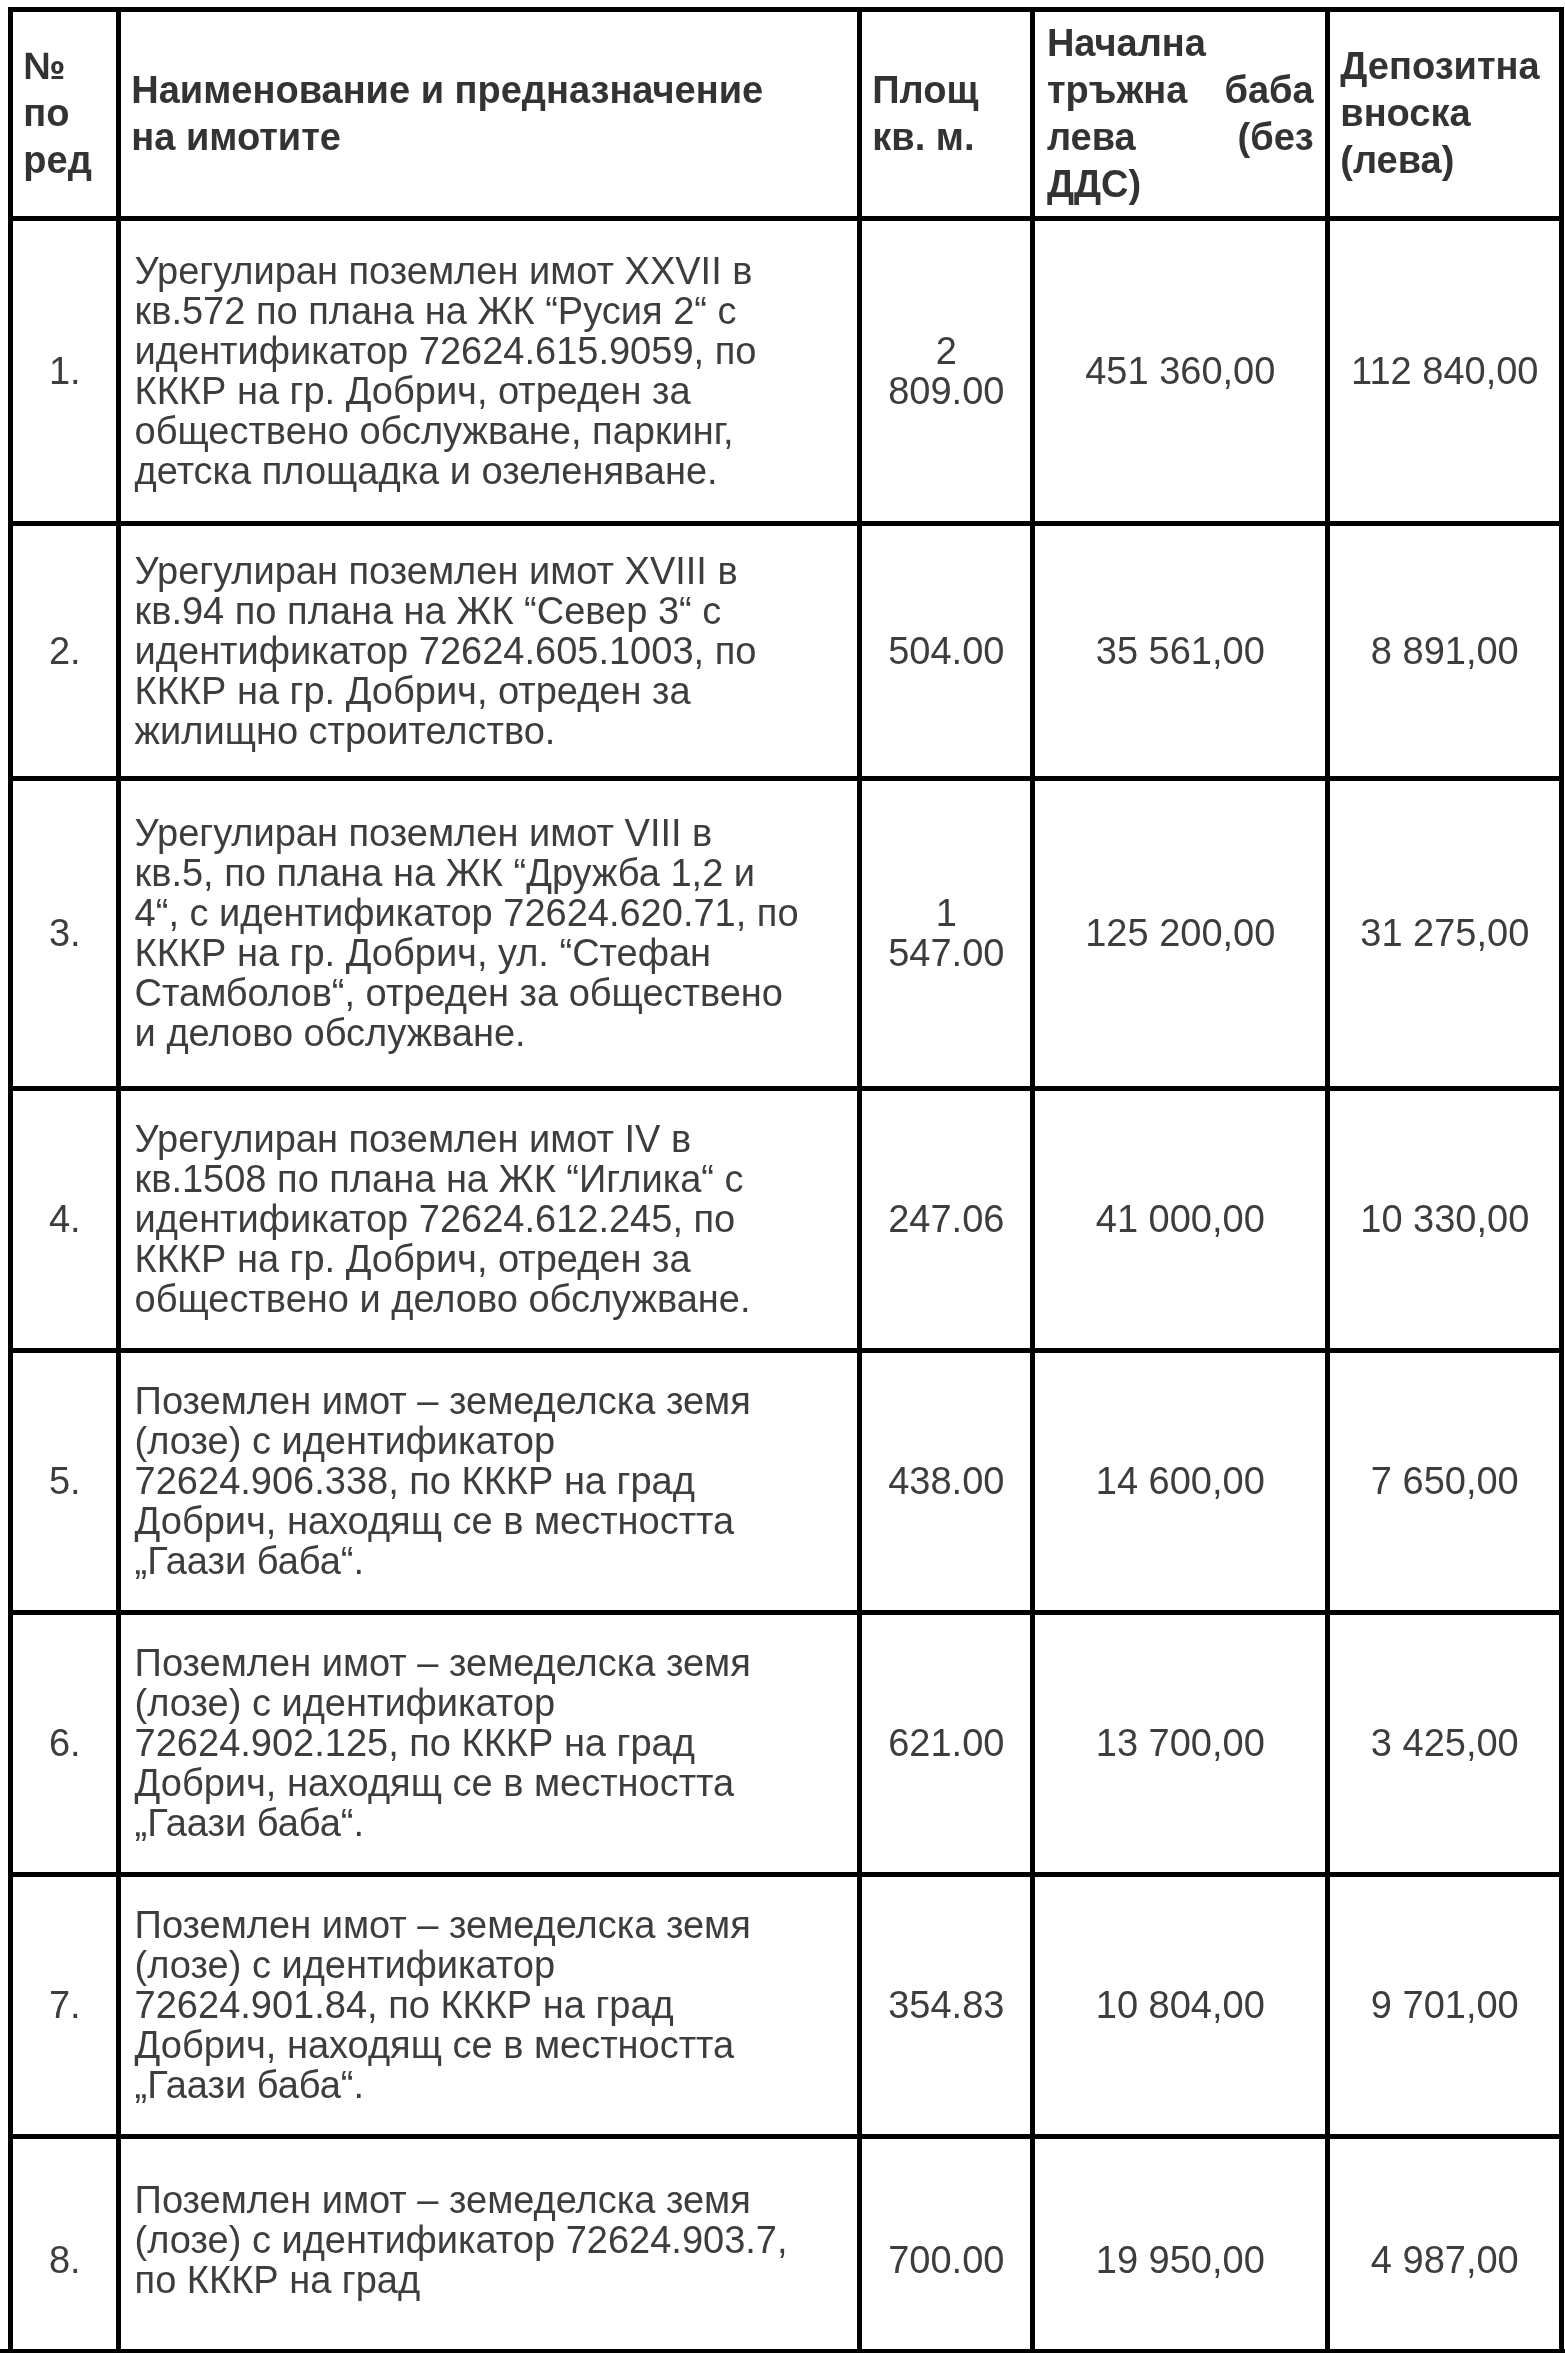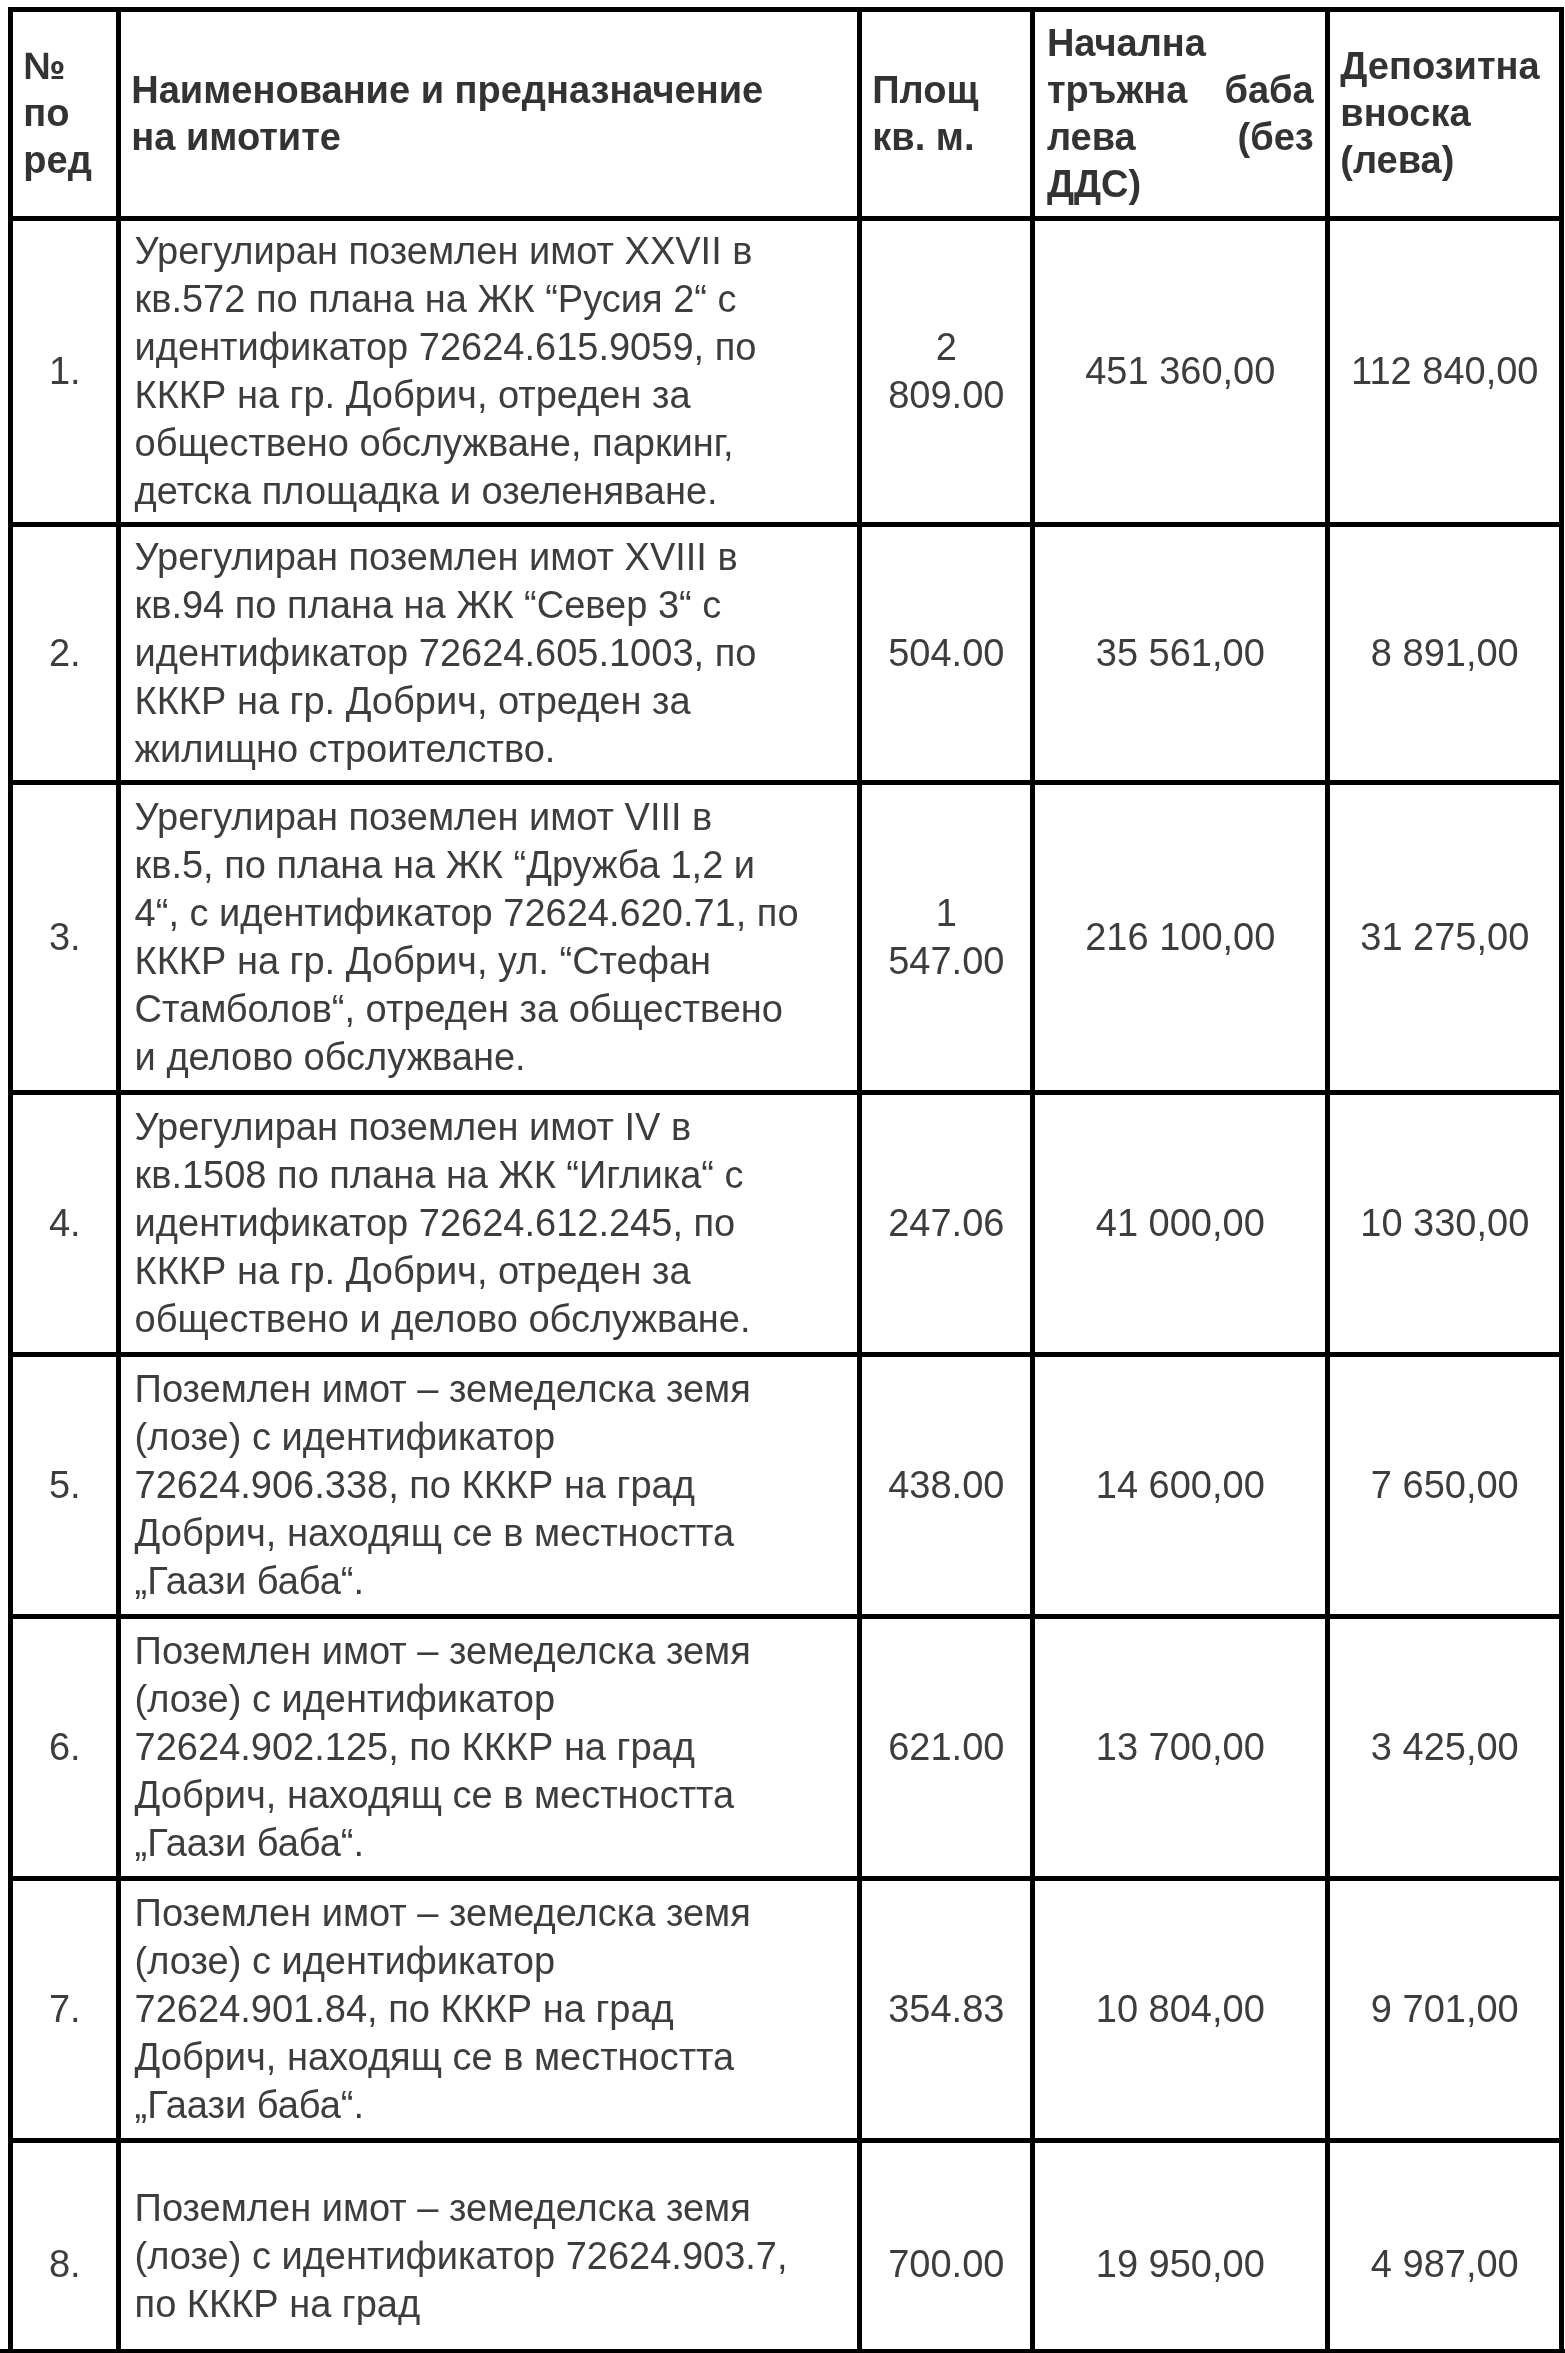--- a/index.html
+++ b/index.html
@@ -48,21 +48,21 @@
     text-align:left;
     vertical-align:middle;
     padding:6.6px 8.3px 6.6px 10px;
   }
   th.h-name{padding-right:75px;}
   th.h-price{text-align:justify;padding:6.6px 11.6px;}
   th.h-dep{padding-right:16.6px;}
 
   td{
     font-size:38px;
-    line-height:48px;
+    line-height:40px;
     vertical-align:middle;
   }
   td.cell-name{
     text-align:left;
     padding:6.6px 58px 6.6px 13.3px;
   }
   td.cell-num,td.cell-area,td.cell-price,td.cell-dep{
     text-align:center;
     padding:0 5px;
   }
@@ -123,21 +123,21 @@
     <td class="cell-name">Урегулиран поземлен имот XVIII в кв.94 по плана на ЖК “Север 3“ с идентификатор 72624.605.1003, по КККР на гр. Добрич, отреден за жилищно строителство.</td>
     <td class="cell-area">504.00</td>
     <td class="cell-price">35 561,00</td>
     <td class="cell-dep">8 891,00</td>
   </tr>
         <tr>
     <td class="cell-num">3.</td>
     <td class="cell-name">Урегулиран поземлен имот VIII в кв.5, по плана на ЖК “Дружба 1,2 и 4“, с идентификатор 72624.620.71, по КККР на гр. Добрич, ул. “Стефан Стамболов“, отреден за обществено и делово обслужване.</td>
     <td class="cell-area">1
 547.00</td>
-    <td class="cell-price">216 100,00</td>
+    <td class="cell-price">125 200,00</td>
     <td class="cell-dep">31 275,00</td>
   </tr>
         <tr>
     <td class="cell-num">4.</td>
     <td class="cell-name">Урегулиран поземлен имот IV в кв.1508 по плана на ЖК “Иглика“ с идентификатор 72624.612.245, по КККР на гр. Добрич, отреден за обществено и делово обслужване.</td>
     <td class="cell-area">247.06</td>
     <td class="cell-price">41 000,00</td>
     <td class="cell-dep">10 330,00</td>
   </tr>
         <tr>

